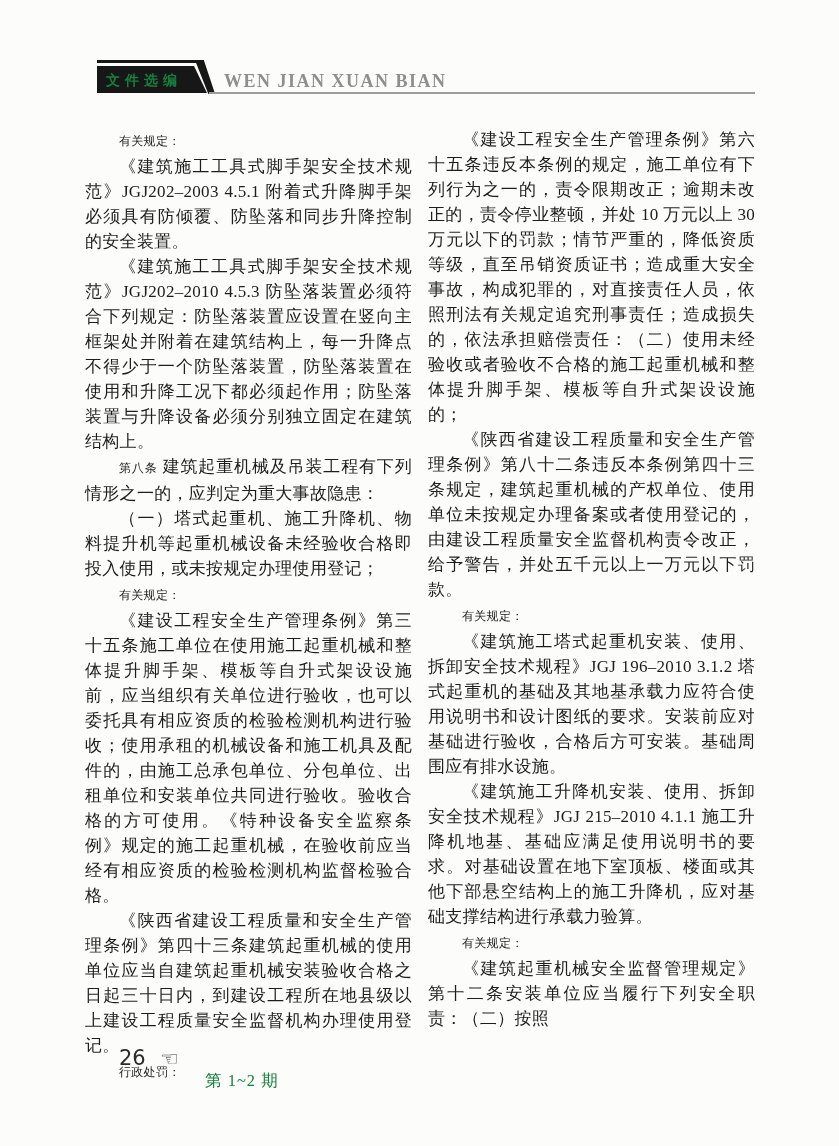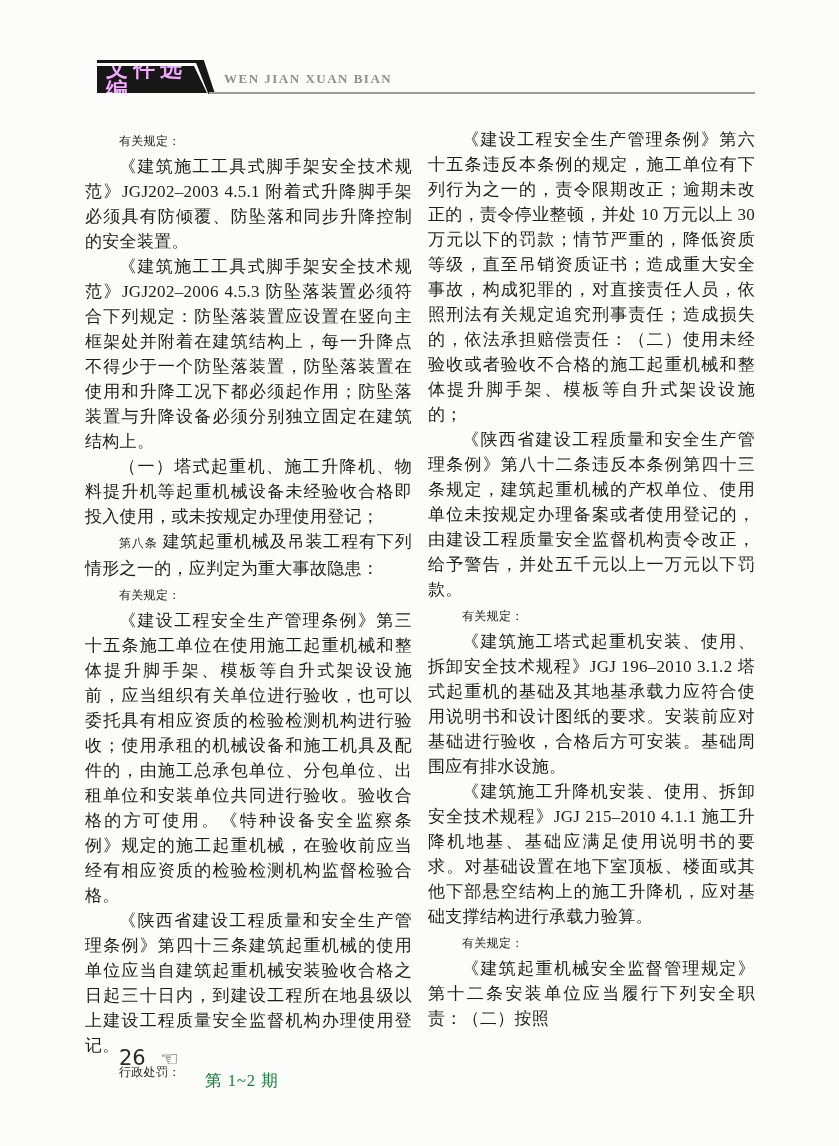--- a/index.html
+++ b/index.html
@@ -24,27 +24,27 @@
     background:#171717;
     clip-path:polygon(8% 0,45% 0,92% 100%,64% 100%);
   }
   .banner-box{
     position:absolute;left:97px;top:66px;width:110px;height:27px;
     background:#171717;
     clip-path:polygon(0 0,calc(100% - 13px) 0,100% 100%,0 100%);
     display:flex;align-items:center;padding-left:9px;box-sizing:border-box;
   }
   .banner-box span{
-    color:#f0abfc;font-family:"Liberation Sans","DejaVu Sans",sans-serif;
-    font-weight:bold;font-size:22px;letter-spacing:5px;line-height:1;
+    color:#15803d;font-family:"Liberation Sans","DejaVu Sans",sans-serif;
+    font-weight:bold;font-size:14px;letter-spacing:5px;line-height:1;
   }
   .banner-pinyin{
     position:absolute;left:224px;top:71px;
     font-family:"Liberation Serif","DejaVu Serif",serif;
-    font-weight:bold;font-size:13px;color:#8f8f8f;letter-spacing:1.5px;
+    font-weight:bold;font-size:18px;color:#8f8f8f;letter-spacing:1.5px;
     white-space:nowrap;
   }
   .header-rule{
     position:absolute;left:209px;top:92px;width:546px;height:2px;
     background:#9c9c9c;
   }
 
   
   .columns{
     position:absolute;left:85px;top:127px;width:670px;
@@ -88,23 +88,23 @@
       <span>文件选编</span>
     </div>
     <span class="banner-pinyin">WEN JIAN XUAN BIAN</span>
     <div class="header-rule"></div>
   </header>
 
   <main class="columns">
     <section class="col" id="col-left">
         <p class="para"><span class="hei">有关规定：</span></p>
         <p class="para"><span>《建筑施工工具式脚手架安全技术规范》JGJ202–2003 4.5.1 附着式升降脚手架必须具有防倾覆、防坠落和同步升降控制的安全装置。</span></p>
-        <p class="para"><span>《建筑施工工具式脚手架安全技术规范》JGJ202–2006 4.5.3 防坠落装置必须符合下列规定：防坠落装置应设置在竖向主框架处并附着在建筑结构上，每一升降点不得少于一个防坠落装置，防坠落装置在使用和升降工况下都必须起作用；防坠落装置与升降设备必须分别独立固定在建筑结构上。</span></p>
+        <p class="para"><span>《建筑施工工具式脚手架安全技术规范》JGJ202–2010 4.5.3 防坠落装置必须符合下列规定：防坠落装置应设置在竖向主框架处并附着在建筑结构上，每一升降点不得少于一个防坠落装置，防坠落装置在使用和升降工况下都必须起作用；防坠落装置与升降设备必须分别独立固定在建筑结构上。</span></p>
+        <p class="para"><span class="hei">第八条</span><span> 建筑起重机械及吊装工程有下列情形之一的，应判定为重大事故隐患：</span></p>
         <p class="para"><span>（一）塔式起重机、施工升降机、物料提升机等起重机械设备未经验收合格即投入使用，或未按规定办理使用登记；</span></p>
-        <p class="para"><span class="hei">第八条</span><span> 建筑起重机械及吊装工程有下列情形之一的，应判定为重大事故隐患：</span></p>
         <p class="para"><span class="hei">有关规定：</span></p>
         <p class="para"><span>《建设工程安全生产管理条例》第三十五条施工单位在使用施工起重机械和整体提升脚手架、模板等自升式架设设施前，应当组织有关单位进行验收，也可以委托具有相应资质的检验检测机构进行验收；使用承租的机械设备和施工机具及配件的，由施工总承包单位、分包单位、出租单位和安装单位共同进行验收。验收合格的方可使用。《特种设备安全监察条例》规定的施工起重机械，在验收前应当经有相应资质的检验检测机构监督检验合格。</span></p>
         <p class="para"><span>《陕西省建设工程质量和安全生产管理条例》第四十三条建筑起重机械的使用单位应当自建筑起重机械安装验收合格之日起三十日内，到建设工程所在地县级以上建设工程质量安全监督机构办理使用登记。</span></p>
         <p class="para"><span class="hei">行政处罚：</span></p>
       </section>
     <section class="col" id="col-right">
         <p class="para"><span>《建设工程安全生产管理条例》第六十五条违反本条例的规定，施工单位有下列行为之一的，责令限期改正；逾期未改正的，责令停业整顿，并处 10 万元以上 30 万元以下的罚款；情节严重的，降低资质等级，直至吊销资质证书；造成重大安全事故，构成犯罪的，对直接责任人员，依照刑法有关规定追究刑事责任；造成损失的，依法承担赔偿责任：（二）使用未经验收或者验收不合格的施工起重机械和整体提升脚手架、模板等自升式架设设施的；</span></p>
         <p class="para"><span>《陕西省建设工程质量和安全生产管理条例》第八十二条违反本条例第四十三条规定，建筑起重机械的产权单位、使用单位未按规定办理备案或者使用登记的，由建设工程质量安全监督机构责令改正，给予警告，并处五千元以上一万元以下罚款。</span></p>
         <p class="para"><span class="hei">有关规定：</span></p>
         <p class="para"><span>《建筑施工塔式起重机安装、使用、拆卸安全技术规程》JGJ 196–2010 3.1.2 塔式起重机的基础及其地基承载力应符合使用说明书和设计图纸的要求。安装前应对基础进行验收，合格后方可安装。基础周围应有排水设施。</span></p>

